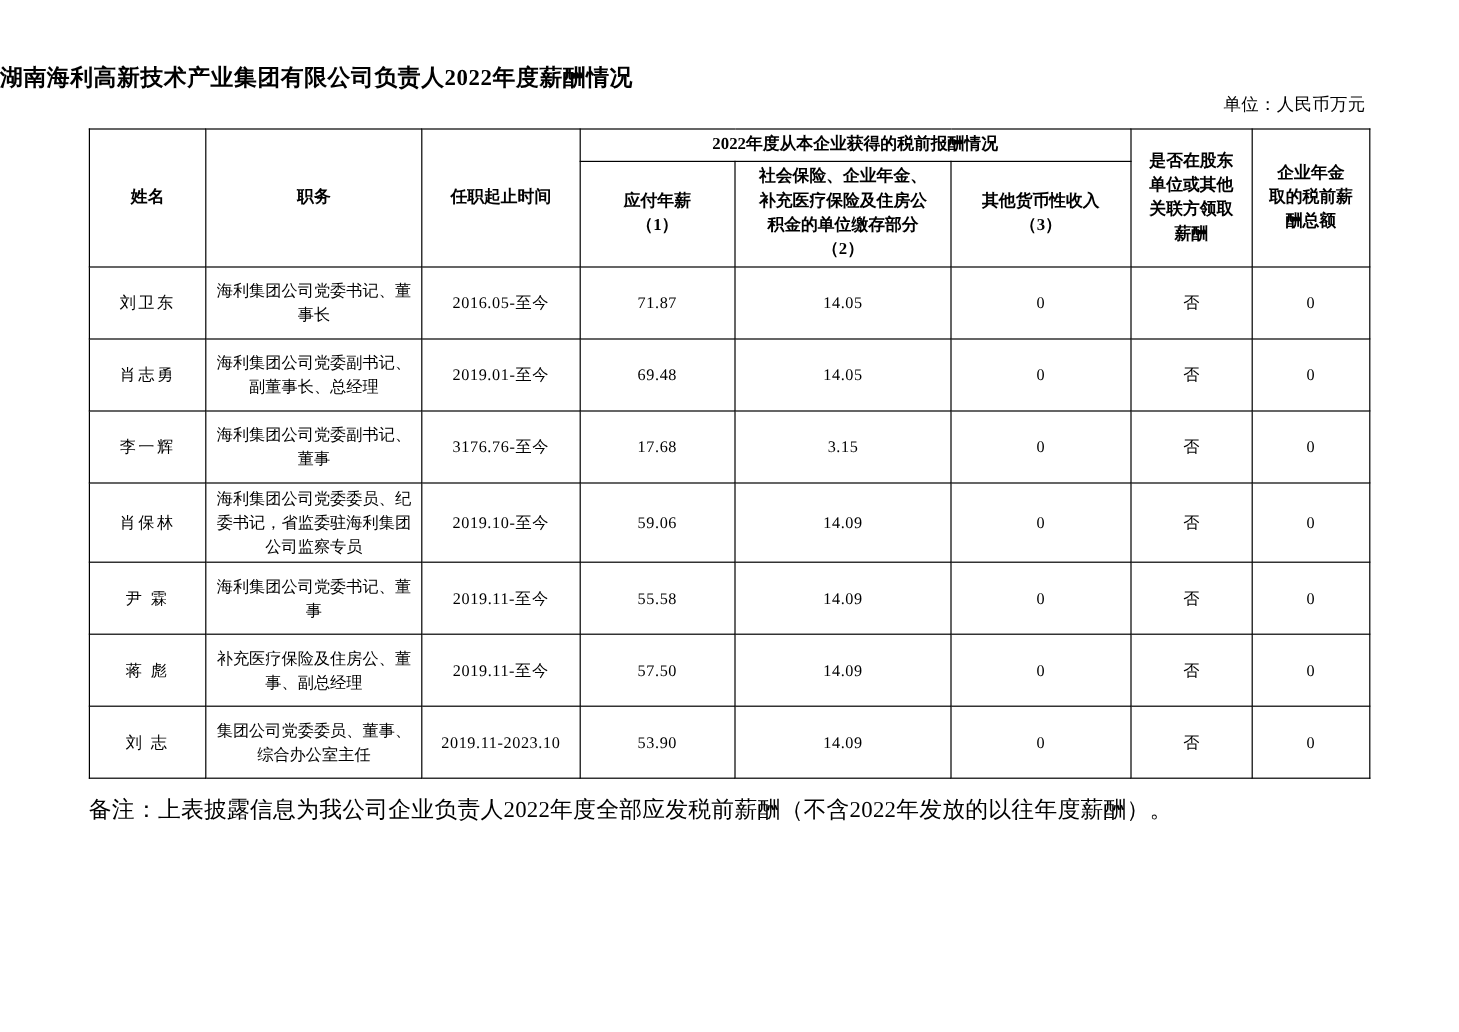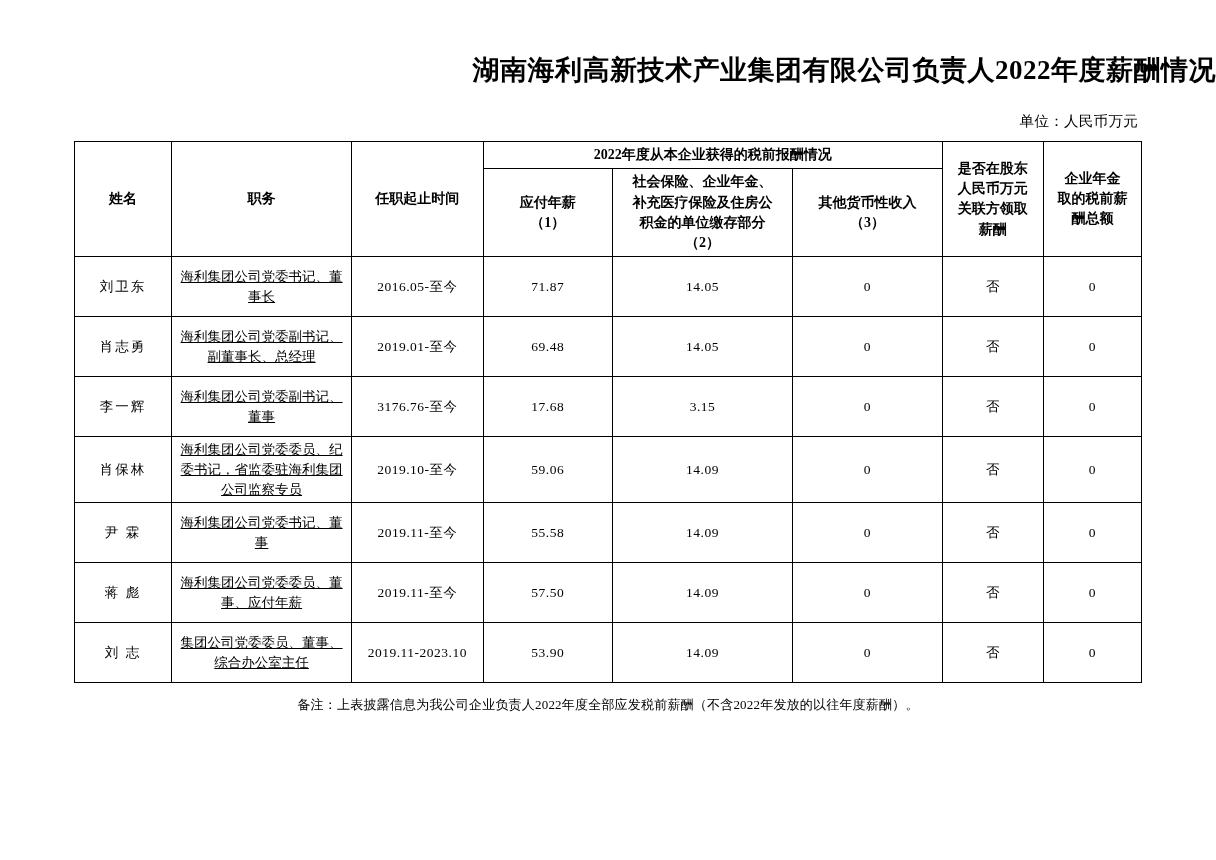--- a/index.html
+++ b/index.html
@@ -15,32 +15,31 @@
     -webkit-font-smoothing: antialiased;
   }
   .page {
     position: relative;
     width: 1216px;
     height: 860px;
     box-sizing: border-box;
     padding: 0;
   }
   .doc-title {
-    text-align: right;
-    font-size: 27px;
+    text-align: left;
+    font-size: 19px;
     font-weight: bold;
     letter-spacing: 0.5px;
     margin-top: 52px;
     margin-bottom: 0;
     font-family: "Liberation Serif", "DejaVu Serif", serif;
   }
   .unit-line {
     text-align: right;
     font-size: 14.5px;
-    margin-top: 24px;
     padding-right: 78px;
     font-family: "Liberation Serif", "DejaVu Serif", serif;
     letter-spacing: 0.3px;
   }
   .table-wrap {
     margin: 10px auto 0 auto;
     width: 1068px;
   }
   table.pay-table {
     border-collapse: collapse;
@@ -79,34 +78,33 @@
   }
   .cell-body {
     font-size: 13.5px;
   }
   td.name-cell {
     letter-spacing: 2px;
   }
   td.post-cell {
     line-height: 1.5;
     padding: 4px 8px;
-    text-decoration: underline;
   }
   td.num-cell, td.term-cell {
     font-family: "Liberation Serif", "DejaVu Serif", serif;
     letter-spacing: 0.5px;
   }
   tbody tr {
     height: 60px;
   }
   .note {
     width: 1068px;
     margin: 13px auto 0 auto;
-    font-size: 13px;
-    text-align: center;
+    font-size: 19px;
+    text-align: left;
     letter-spacing: 0.2px;
     font-family: "Liberation Serif", "DejaVu Serif", serif;
   }
 </style>
 </head>
 <body>
 
 <div class="page">
 
   <h1 class="doc-title">湖南海利高新技术产业集团有限公司负责人2022年度薪酬情况</h1>
@@ -126,21 +124,21 @@
         <col class="col-rel">
       </colgroup>
       <thead>
         <tr>
           <th rowspan="2" class="col-name">姓名</th>
           <th rowspan="2" class="col-post">职务</th>
           <th rowspan="2" class="col-term">任职起止时间</th>
           <th colspan="3" class="group-head">2022年度从本企业获得的税前报酬情况</th>
           <th rowspan="2" class="col-share">
             <div>是否在股东</div>
-            <div>人民币万元</div>
+            <div>单位或其他</div>
             <div>关联方领取</div>
             <div>薪酬</div>
           </th>
           <th rowspan="2" class="col-rel">
             <div>企业年金</div>
             <div>取的税前薪</div>
             <div>酬总额</div>
           </th>
         </tr>
         <tr>
@@ -206,21 +204,21 @@
           <td class="post-cell cell-body">海利集团公司党委书记、董事</td>
           <td class="term-cell cell-body">2019.11-至今</td>
           <td class="num-cell cell-body">55.58</td>
           <td class="num-cell cell-body">14.09</td>
           <td class="num-cell cell-body">0</td>
           <td class="cell-body">否</td>
           <td class="num-cell cell-body">0</td>
         </tr>
         <tr>
           <td class="name-cell cell-body">蒋 彪</td>
-          <td class="post-cell cell-body">海利集团公司党委委员、董事、应付年薪</td>
+          <td class="post-cell cell-body">补充医疗保险及住房公、董事、副总经理</td>
           <td class="term-cell cell-body">2019.11-至今</td>
           <td class="num-cell cell-body">57.50</td>
           <td class="num-cell cell-body">14.09</td>
           <td class="num-cell cell-body">0</td>
           <td class="cell-body">否</td>
           <td class="num-cell cell-body">0</td>
         </tr>
         <tr>
           <td class="name-cell cell-body">刘 志</td>
           <td class="post-cell cell-body">集团公司党委委员、董事、综合办公室主任</td>

